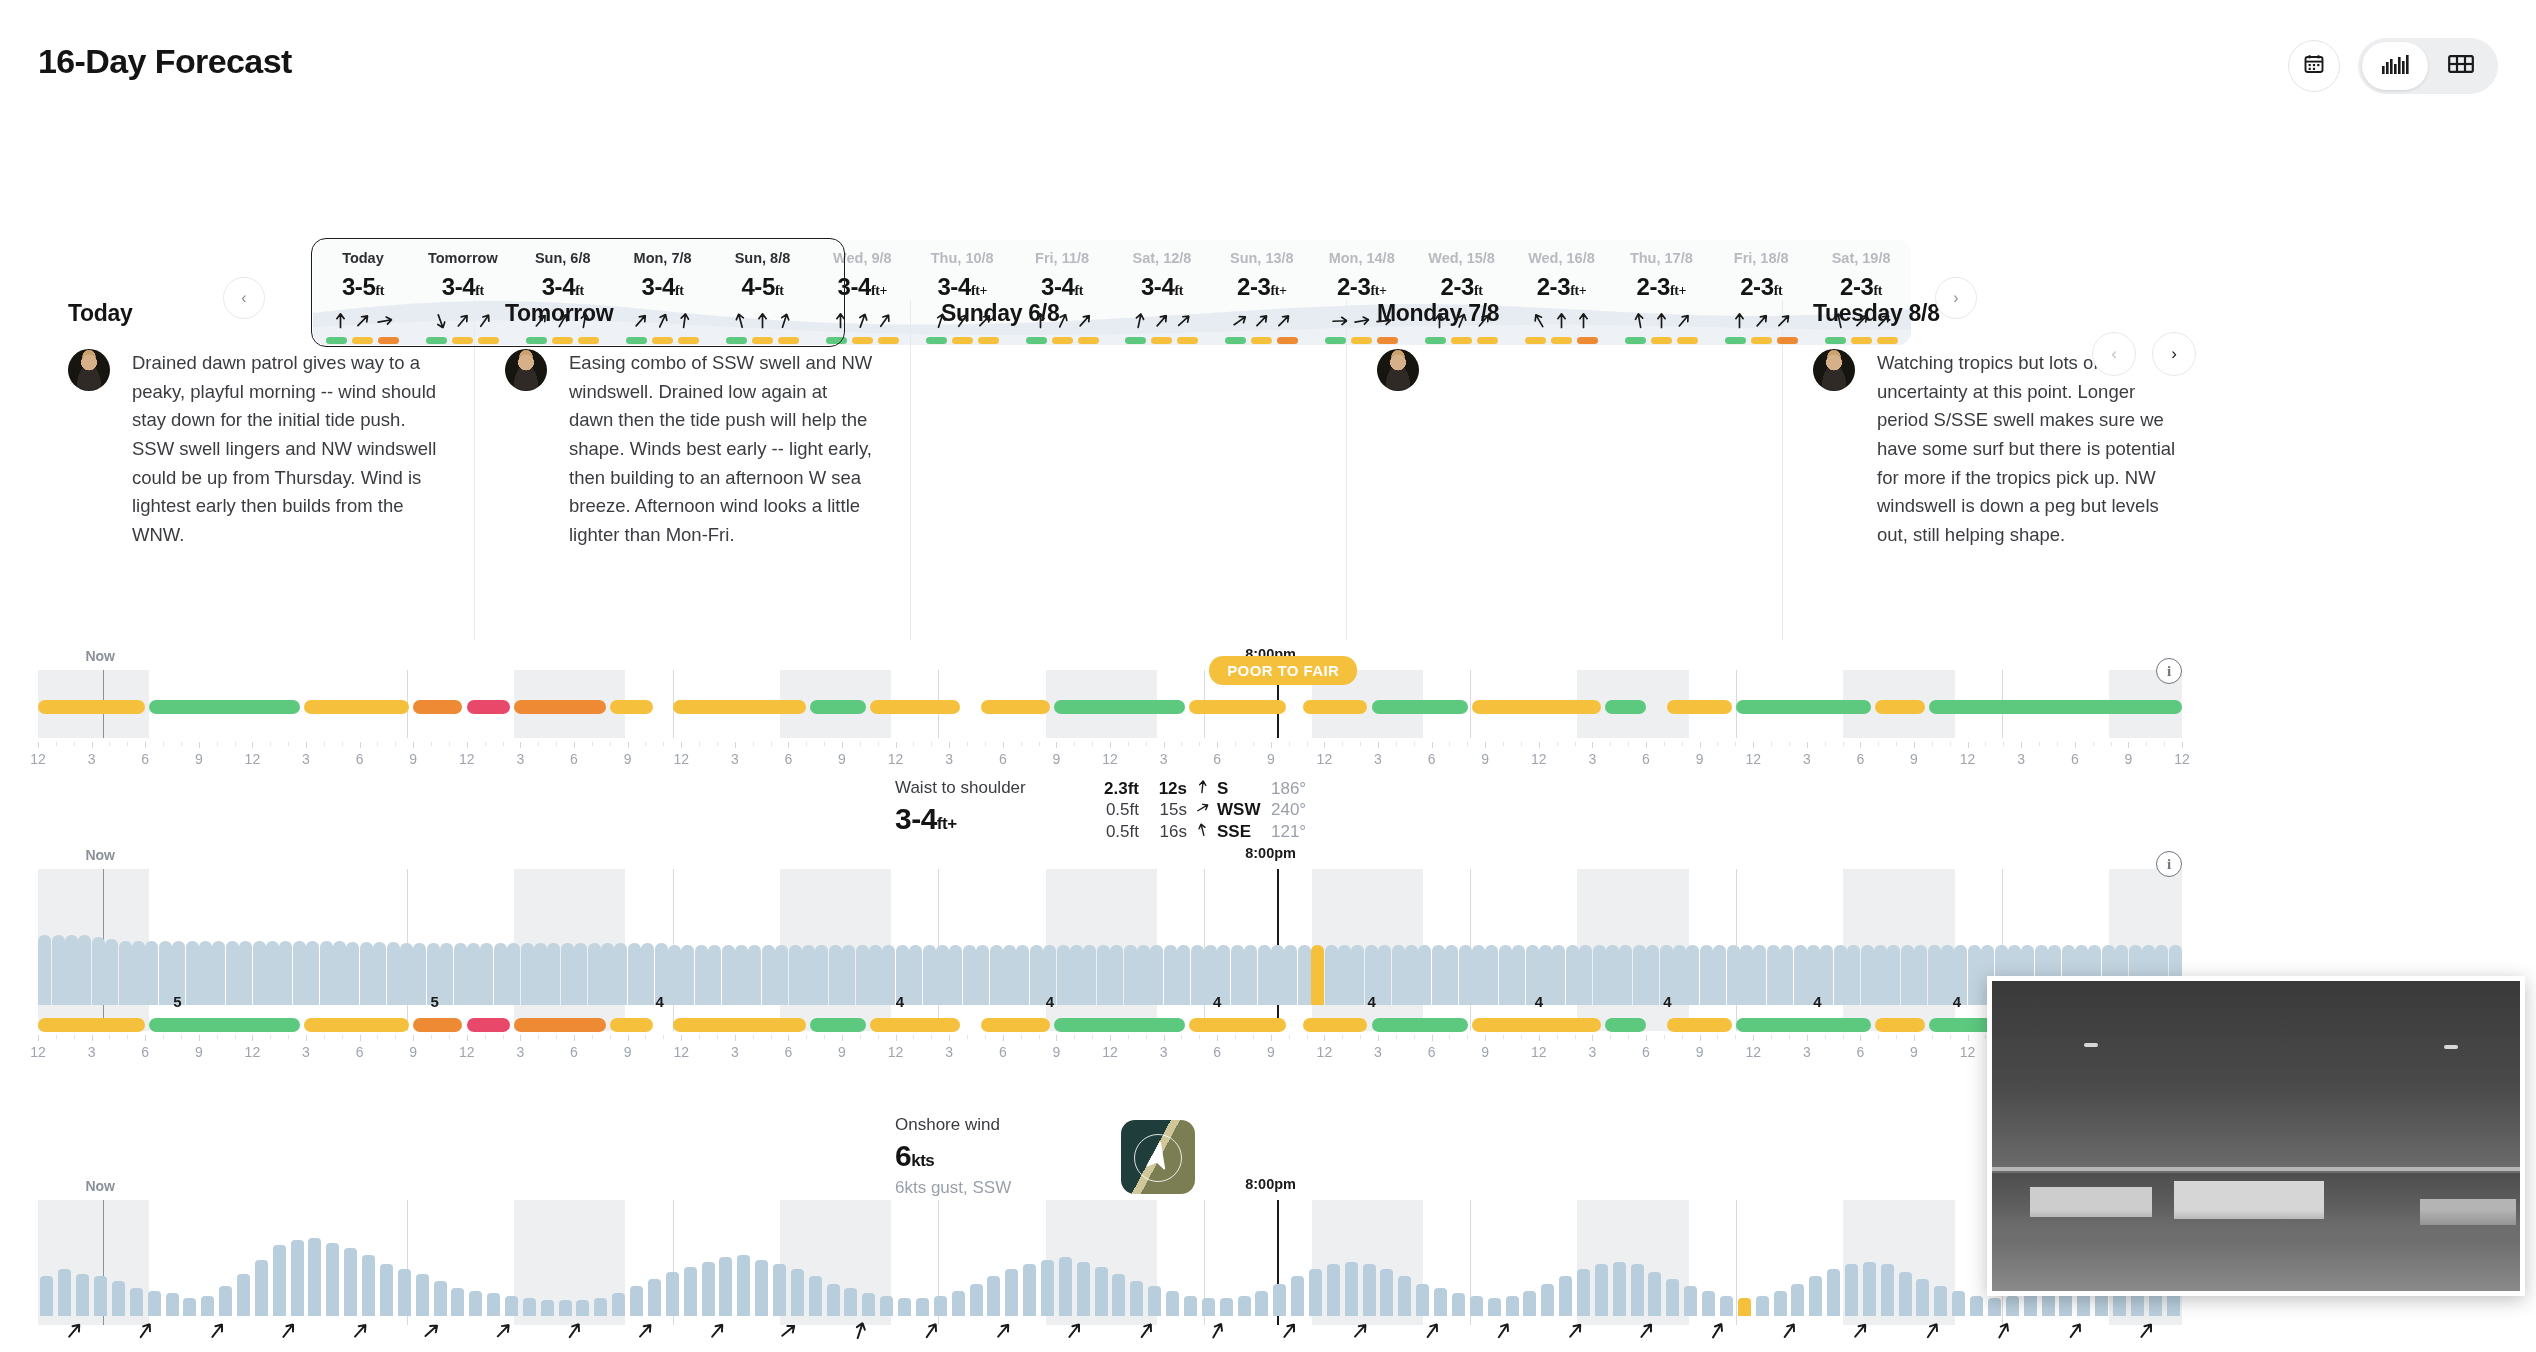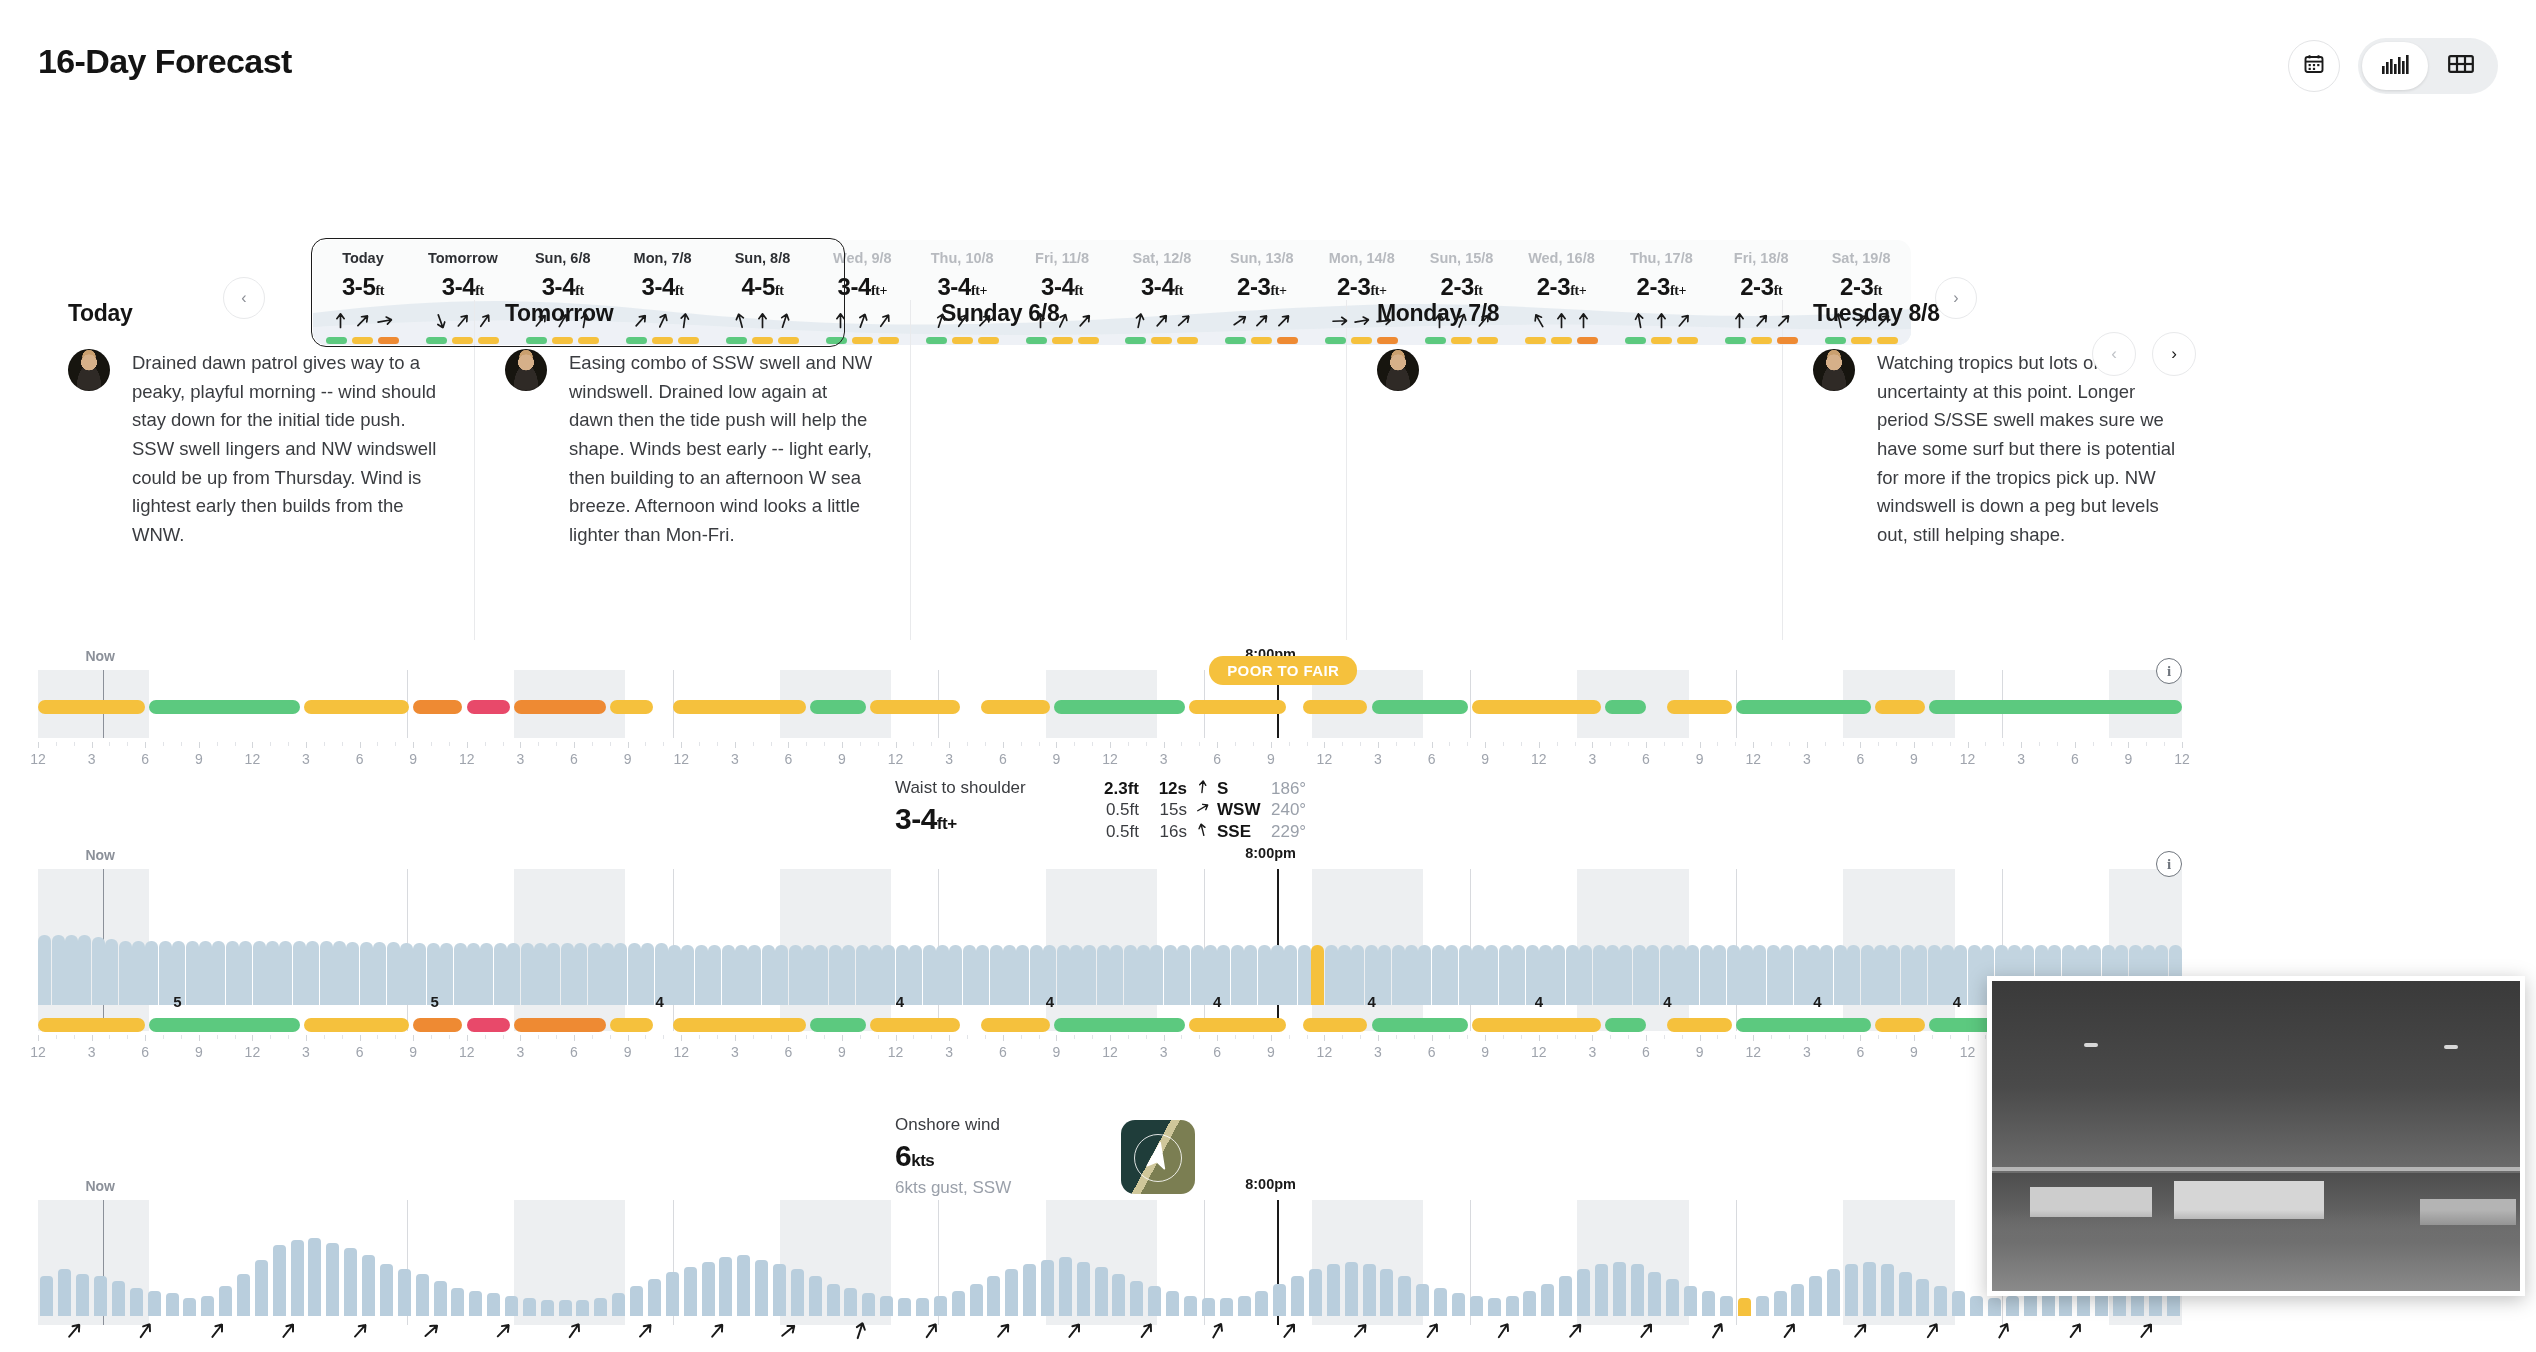--- a/index.html
+++ b/index.html
@@ -464,21 +464,21 @@
               <path d="M10 1 L10 22 M10 1 L4.4 8.4 M10 1 L15.6 8.4" stroke="#1a1a1a" stroke-width="2.6" fill="none" stroke-linecap="round" stroke-linejoin="round"></path>
             </svg>
           </div>
           <div class="day-dots">
             <span class="dot" style="background:#5cc97f"></span>
             <span class="dot" style="background:#f5c13d"></span>
             <span class="dot" style="background:#ee8a33"></span>
           </div>
         </div>
         <div class="day-col dim">
-          <div class="day-name">Sun, 15/8</div>
+          <div class="day-name">Wed, 15/8</div>
           <div class="day-height">2-3<span class="u">ft</span></div>
           <div class="day-arrows">
             <svg viewBox="0 0 20 24" width="13" height="16" style="transform:rotate(0deg)">
               <path d="M10 1 L10 22 M10 1 L4.4 8.4 M10 1 L15.6 8.4" stroke="#1a1a1a" stroke-width="2.6" fill="none" stroke-linecap="round" stroke-linejoin="round"></path>
             </svg>
             <svg viewBox="0 0 20 24" width="13" height="16" style="transform:rotate(22deg)">
               <path d="M10 1 L10 22 M10 1 L4.4 8.4 M10 1 L15.6 8.4" stroke="#1a1a1a" stroke-width="2.6" fill="none" stroke-linecap="round" stroke-linejoin="round"></path>
             </svg>
             <svg viewBox="0 0 20 24" width="13" height="16" style="transform:rotate(40deg)">
               <path d="M10 1 L10 22 M10 1 L4.4 8.4 M10 1 L15.6 8.4" stroke="#1a1a1a" stroke-width="2.6" fill="none" stroke-linecap="round" stroke-linejoin="round"></path>
@@ -847,21 +847,21 @@
         <span class="sw-d">WSW</span>
         <span class="sw-deg">240°</span>
       </div>
       <div class="swell-row">
         <span class="sw-h">0.5ft</span>
         <span class="sw-p">16s</span>
         <span class="sw-a"><svg viewBox="0 0 20 24" width="11" height="14" style="transform:rotate(346deg)">
             <path d="M10 1 L10 22 M10 1 L4.4 8.4 M10 1 L15.6 8.4" stroke="#1a1a1a" stroke-width="2.6" fill="none" stroke-linecap="round" stroke-linejoin="round"></path>
           </svg></span>
         <span class="sw-d">SSE</span>
-        <span class="sw-deg">229°</span>
+        <span class="sw-deg">121°</span>
       </div>
     </div>
 </div>
 
 <div class="panel" id="panel-swell">
   <div class="plot" id="swell-plot">
       <div class="night" style="left: 0px; width: 111.488px; top: 14px; height: 162px;"></div>
       <div class="night" style="left: 475.968px; width: 111.488px; top: 14px; height: 162px;"></div>
       <div class="night" style="left: 741.824px; width: 111.488px; top: 14px; height: 162px;"></div>
       <div class="night" style="left: 1007.68px; width: 111.488px; top: 14px; height: 162px;"></div>

